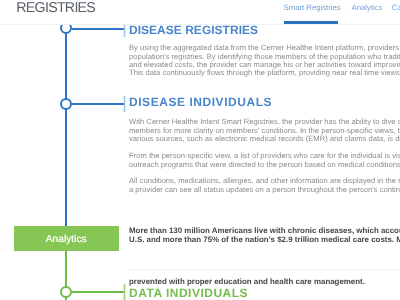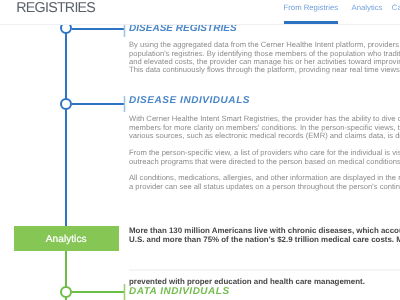--- a/index.html
+++ b/index.html
@@ -18,39 +18,39 @@
   .tab-underline{position:absolute;height:2.3px;background:#2d72c2;top:21.4px;z-index:40;}
 
   
   .vline{position:absolute;left:65.35px;width:2.05px;z-index:5;}
   .hline{position:absolute;height:2.1px;z-index:6;}
   .ring{position:absolute;z-index:12;border-radius:50%;box-sizing:border-box;background:transparent;}
   .tick{position:absolute;width:3px;z-index:7;}
 
   
   .col{position:absolute;left:129px;}
-  .hd{font-size:10px;font-weight:bold;white-space:nowrap;font-style:italic;}
+  .hd{font-size:12px;font-weight:bold;white-space:nowrap;}
   .ln{font-size:7.64px;color:#8d8d8f;white-space:nowrap;position:absolute;left:0;}
   .ln.bold{color:#474747;font-weight:bold;font-size:7.92px;}
 
   .greenbox{position:absolute;left:13.5px;top:225.8px;width:105.4px;height:25.4px;background:#86c655;
             z-index:20;}
   .greenbox-label{position:absolute;left:0;top:0;width:105.4px;height:25.4px;color:#ffffff;
             font-size:10.1px;display:flex;align-items:center;justify-content:center;letter-spacing:0.05px;padding-top:1.2px;-webkit-text-stroke:0.22px #ffffff;}
   .divider{position:absolute;height:1.5px;background:#f4f5f7;z-index:4;}
 </style>
 </head>
 <body>
 
 <div class="page">
 
   <div class="header">
     <div class="brand">REGISTRIES</div>
     <div class="tabs">
-      <span class="tab active" style="left:283.6px;">From Registries</span>
+      <span class="tab active" style="left:283.6px;">Smart Registries</span>
       <span class="tab" style="left:351.6px;">Analytics</span>
       <span class="tab" style="left:391.8px;">Ca</span>
     </div>
   </div>
   <div class="header-rule"></div>
   <span class="tab-underline" style="left:283.6px;width:54.8px;"></span>
 
   <div class="vline" style="top:32.5px;height:194.5px;background:#2d74c4;"></div>
   <div class="vline" style="top:250px;height:50px;background:#6cbe45;"></div>
 

